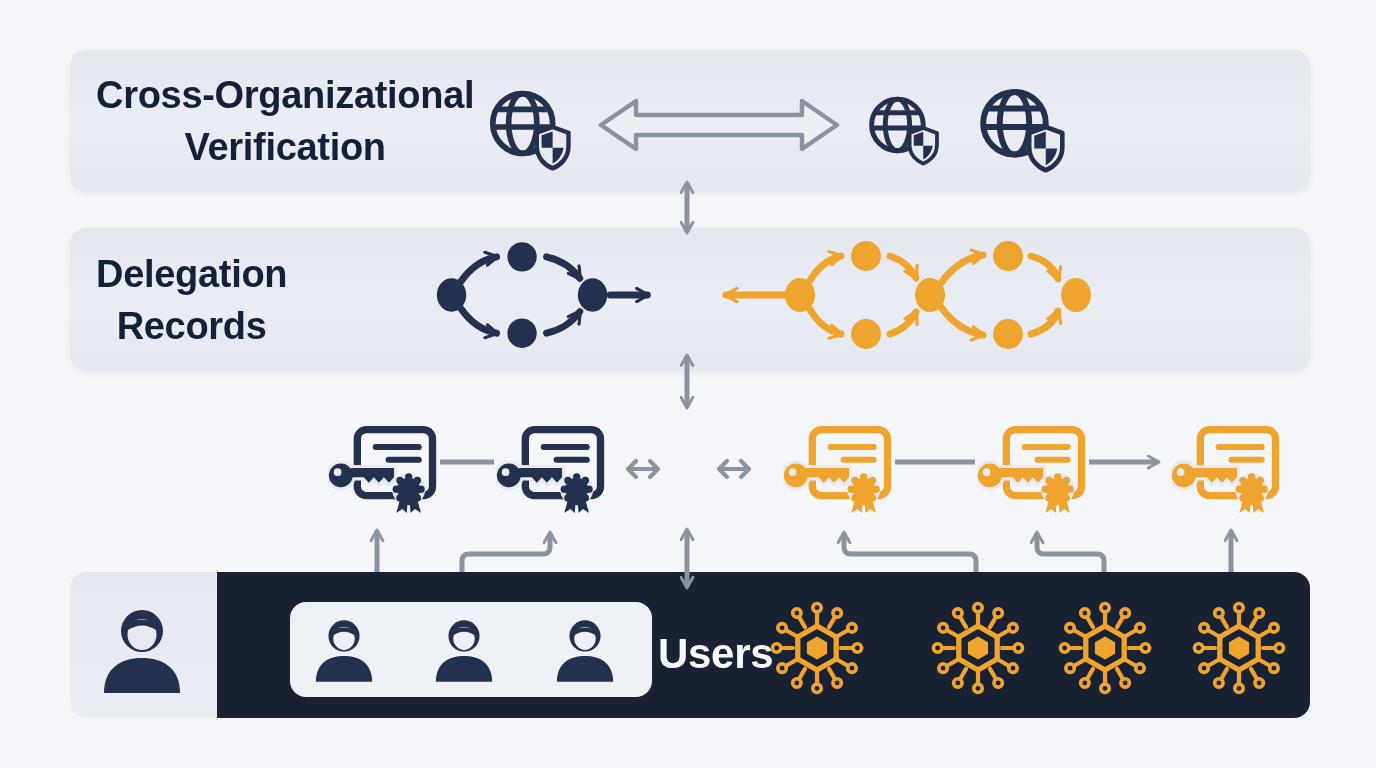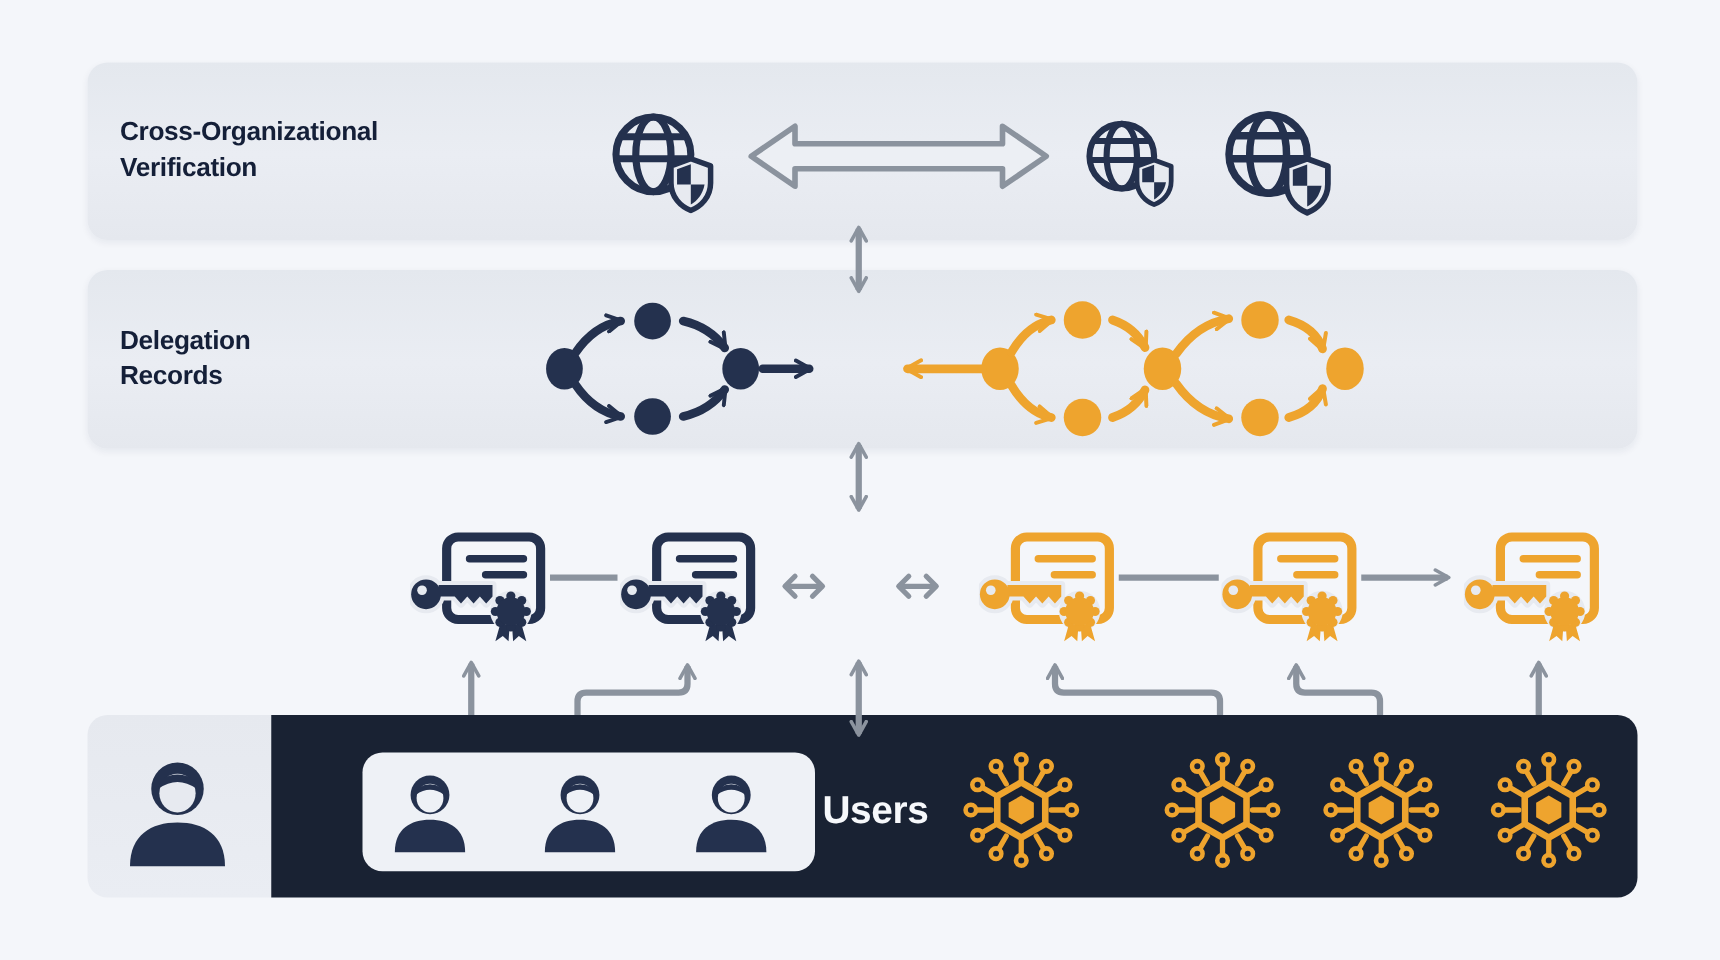--- a/index.html
+++ b/index.html
@@ -2,32 +2,32 @@
 <html><head>
 <meta charset="utf-8">
 <style>
   html,body{margin:0;padding:0;background:#f4f6fa;}
   .stage{position:relative;width:1376px;height:768px;background:#f4f6fa;
          font-family:"Liberation Sans",sans-serif;overflow:hidden;}
   .band{position:absolute;left:70px;width:1240px;border-radius:16px;
         background:linear-gradient(180deg,#e4e8ee 0%,#eaedf3 52%,#e5e8ee 100%);
         box-shadow:0 2px 6px rgba(20,30,60,.06);}
   .band1{top:50px;height:142px;}
-  .band2{top:216px;height:143px;}
+  .band2{top:228px;height:143px;}
   .band3{top:399px;height:138px;}
   .band-label{position:absolute;left:26px;top:50%;transform:translateY(-50%);
-        font-size:21px;font-weight:bold;color:#141f38;line-height:1.38;
-        letter-spacing:-.3px;white-space:pre-line;}
+        font-size:38px;font-weight:bold;color:#141f38;line-height:1.38;
+        letter-spacing:-.3px;white-space:pre-line;text-align:center;}
   .cap{position:absolute;left:70px;top:572px;width:147px;height:146px;
         background:linear-gradient(180deg,#e6e9ef,#eaedf3);border-radius:16px 0 0 16px;}
   .darkband{position:absolute;left:217px;top:572px;width:1093px;height:146px;
         background:#192233;border-radius:0 16px 16px 0;}
   .users-box{position:absolute;left:290px;top:602px;width:362px;height:95px;
         background:#eef1f6;border-radius:16px;}
-  .users-label{position:absolute;left:658px;top:630px;font-size:31px;
+  .users-label{position:absolute;left:658px;top:630px;font-size:42px;
         font-weight:bold;color:#f6f8fb;letter-spacing:-.3px;}
   .icon{position:absolute;}
   .c-dark{color:#24314e;}
   .c-orange{color:#eea42e;}
   .overlay{position:absolute;left:0;top:0;pointer-events:none;}
 </style>
 </head>
 <body>
 
 <div class="stage">

